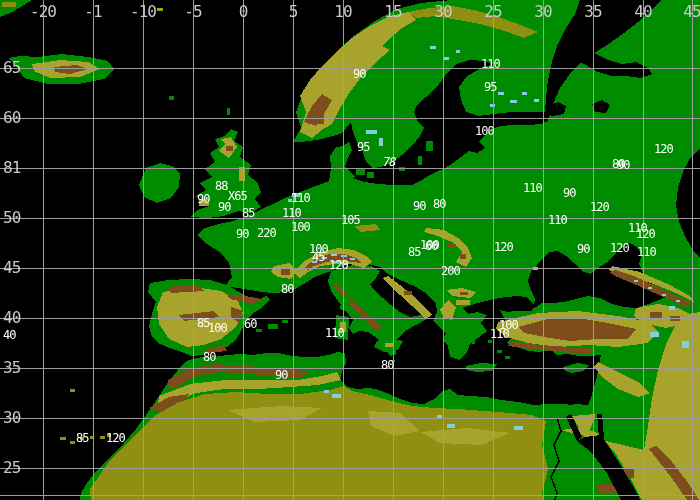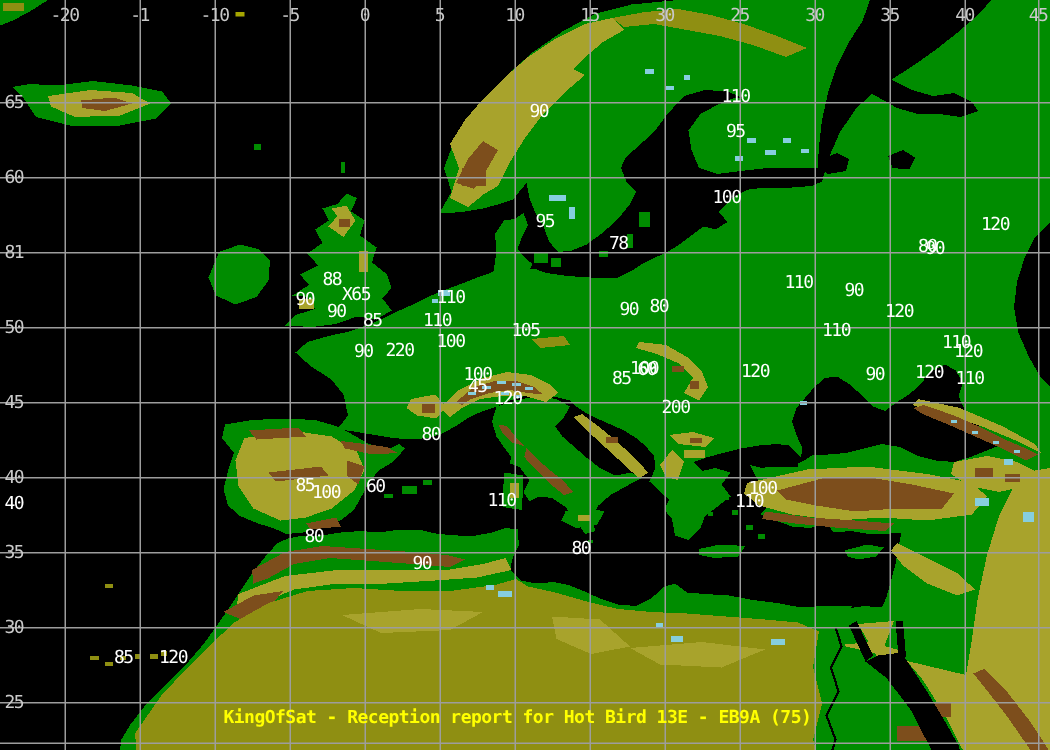--- a/index.html
+++ b/index.html
@@ -11,21 +11,21 @@
   .map svg *{shape-rendering:crispEdges;}
   .sea{fill:var(--ocean,#000);}
   .lnd{fill:var(--lowland,#008c00);}
   .olv{fill:var(--olive,#8f8f12);}
   .khk{fill:var(--khaki,#a8a32c);}
   .brn{fill:var(--brown,#7d4e1c);}
   .wtr{fill:var(--cyan,#86cede);}
   .ink{fill:#000;}
   .gridline{position:absolute;background:var(--grid,#9d9d9d);z-index:1;}
   .axis-label{
-    position:absolute;color:var(--axis,#c9c9c9);font-size:12px;letter-spacing:-1px;
+    position:absolute;color:var(--axis,#c9c9c9);font-size:16px;letter-spacing:-1px;
     line-height:1;white-space:nowrap;z-index:2;
   }
   .axis-label.top{transform:translateX(-50%);}
   .axis-label.left{transform:translateY(-50%);}
   .report{
     position:absolute;color:var(--value,#fff);font-size:12px;letter-spacing:-1px;
     line-height:1;white-space:nowrap;z-index:3;
   }
   .dash{position:absolute;background:var(--dash,#a5a500);z-index:2;}
   .title{
@@ -195,21 +195,20 @@
     <rect class="wtr" x="682" y="341" width="7" height="7"></rect>
     <rect class="wtr" x="669" y="306" width="6" height="4"></rect>
     <rect class="wtr" x="332" y="394" width="9" height="4"></rect>
     <rect class="wtr" x="324" y="390" width="5" height="3"></rect>
     <rect class="wtr" x="447" y="424" width="8" height="4"></rect>
     <rect class="wtr" x="514" y="426" width="9" height="4"></rect>
     <rect class="wtr" x="437" y="415" width="5" height="3"></rect>
     <rect class="wtr" x="533" y="267" width="5" height="3"></rect>
   </svg>
 
-  <div class="title">KingOfSat - Reception report for Hot Bird 13E - EB9A (75)</div>
 
 <div class="gridline" style="left: 43px; top: 0px; width: 1px; height: 500px;"></div>
     <div class="gridline" style="left: 93px; top: 0px; width: 1px; height: 500px;"></div>
     <div class="gridline" style="left: 143px; top: 0px; width: 1px; height: 500px;"></div>
     <div class="gridline" style="left: 193px; top: 0px; width: 1px; height: 500px;"></div>
     <div class="gridline" style="left: 243px; top: 0px; width: 1px; height: 500px;"></div>
     <div class="gridline" style="left: 293px; top: 0px; width: 1px; height: 500px;"></div>
     <div class="gridline" style="left: 343px; top: 0px; width: 1px; height: 500px;"></div>
     <div class="gridline" style="left: 393px; top: 0px; width: 1px; height: 500px;"></div>
     <div class="gridline" style="left: 443px; top: 0px; width: 1px; height: 500px;"></div>
@@ -250,21 +249,21 @@
     <div class="axis-label left" style="left: 3px; top: 318px;">40</div>
     <div class="axis-label left" style="left: 3px; top: 368px;">35</div>
     <div class="axis-label left" style="left: 3px; top: 418px;">30</div>
     <div class="axis-label left" style="left: 3px; top: 468px;">25</div>
     <div class="dash" style="left: 157px; top: 8px; width: 6px; height: 3px;"></div>
     <div class="report" style="left: 353px; top: 68px;">90</div>
     <div class="report" style="left: 481px; top: 58px;">110</div>
     <div class="report" style="left: 484px; top: 81px;">95</div>
     <div class="report" style="left: 475px; top: 125px;">100</div>
     <div class="report" style="left: 357px; top: 141px;">95</div>
-    <div class="report" style="left: 406px; top: 156px;">78</div>
+    <div class="report" style="left: 383px; top: 156px; font-style: italic;">78</div>
     <div class="report" style="left: 654px; top: 143px;">120</div>
     <div class="report" style="left: 612px; top: 158px;">80</div>
     <div class="report" style="left: 617px; top: 159px;">90</div>
     <div class="report" style="left: 523px; top: 182px;">110</div>
     <div class="report" style="left: 563px; top: 187px;">90</div>
     <div class="report" style="left: 197px; top: 193px;">90</div>
     <div class="report" style="left: 215px; top: 180px;">88</div>
     <div class="report" style="left: 228px; top: 190px;">X65</div>
     <div class="report" style="left: 218px; top: 201px;">90</div>
     <div class="report" style="left: 242px; top: 207px;">85</div>

